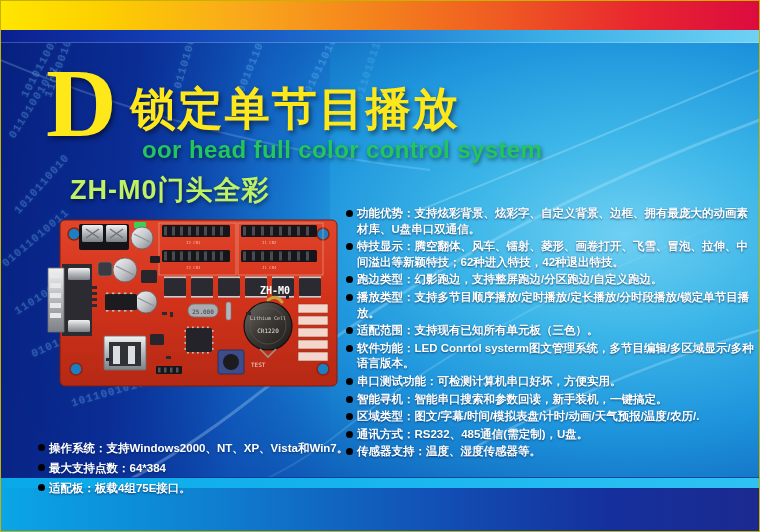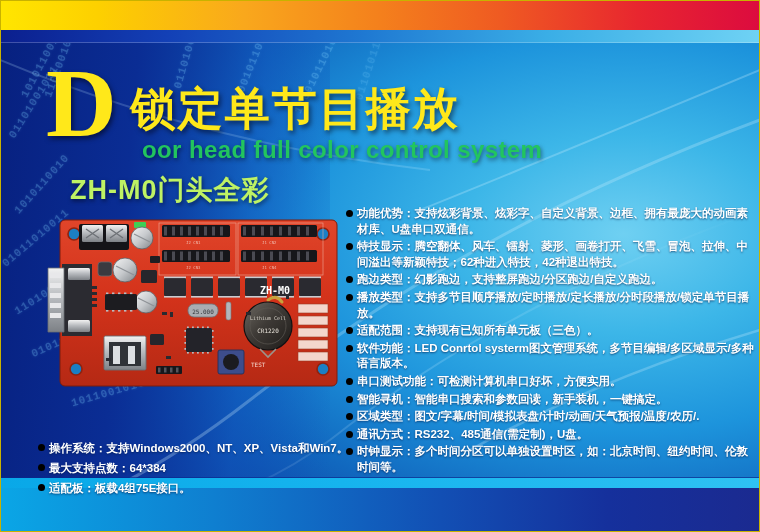--- a/index.html
+++ b/index.html
@@ -407,21 +407,21 @@
     <div class="li">
         <span class="dot"></span>
         <span class="li-txt">区域类型：图文/字幕/时间/模拟表盘/计时/动画/天气预报/温度/农历/.</span>
       </div>
     <div class="li">
         <span class="dot"></span>
         <span class="li-txt">通讯方式：RS232、485通信(需定制)，U盘。</span>
       </div>
     <div class="li">
         <span class="dot"></span>
-        <span class="li-txt">时钟显示：多个时间分区可以单独设置时区，如：北京时间、纽约时间、伦敦时间等。</span>
+        <span class="li-txt">传感器支持：温度、湿度传感器等。</span>
       </div>
   </div>
 
   <div class="spec">
     <div class="li">
         <span class="dot"></span>
         <span class="li-txt">操作系统：支持Windows2000、NT、XP、Vista和Win7。</span>
       </div>
     <div class="li">
         <span class="dot"></span>

